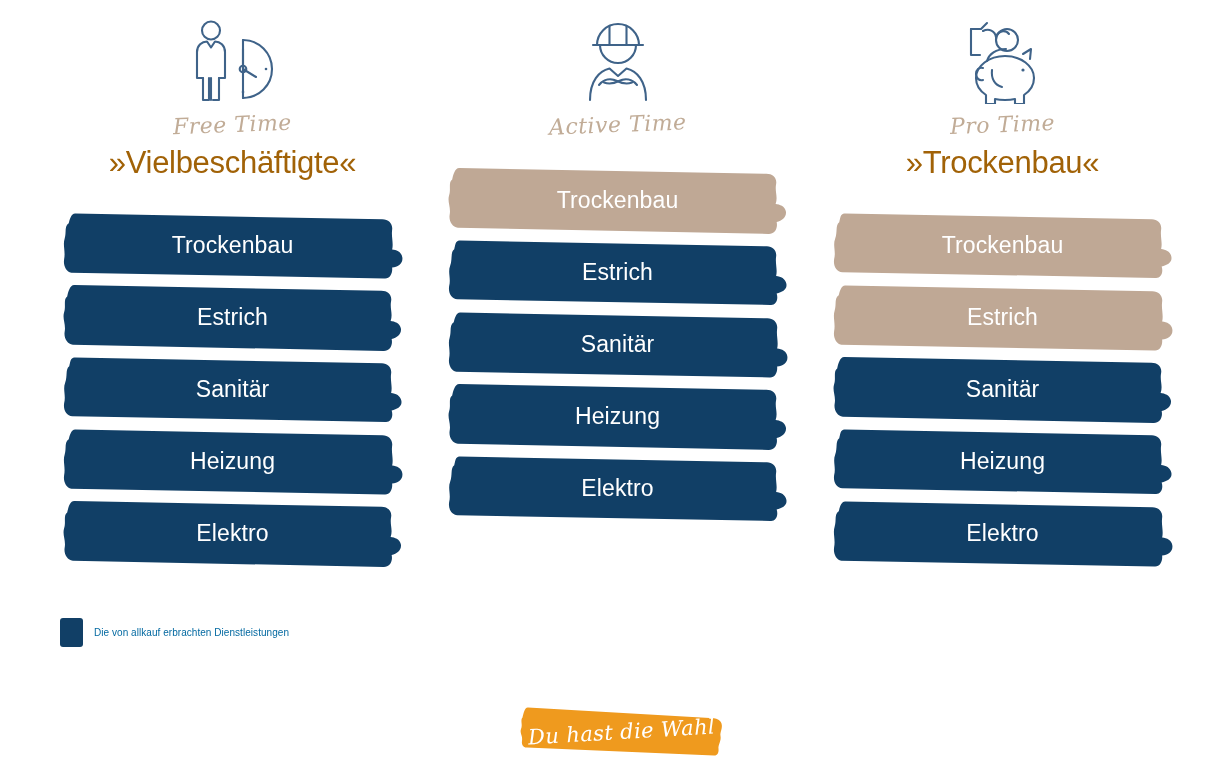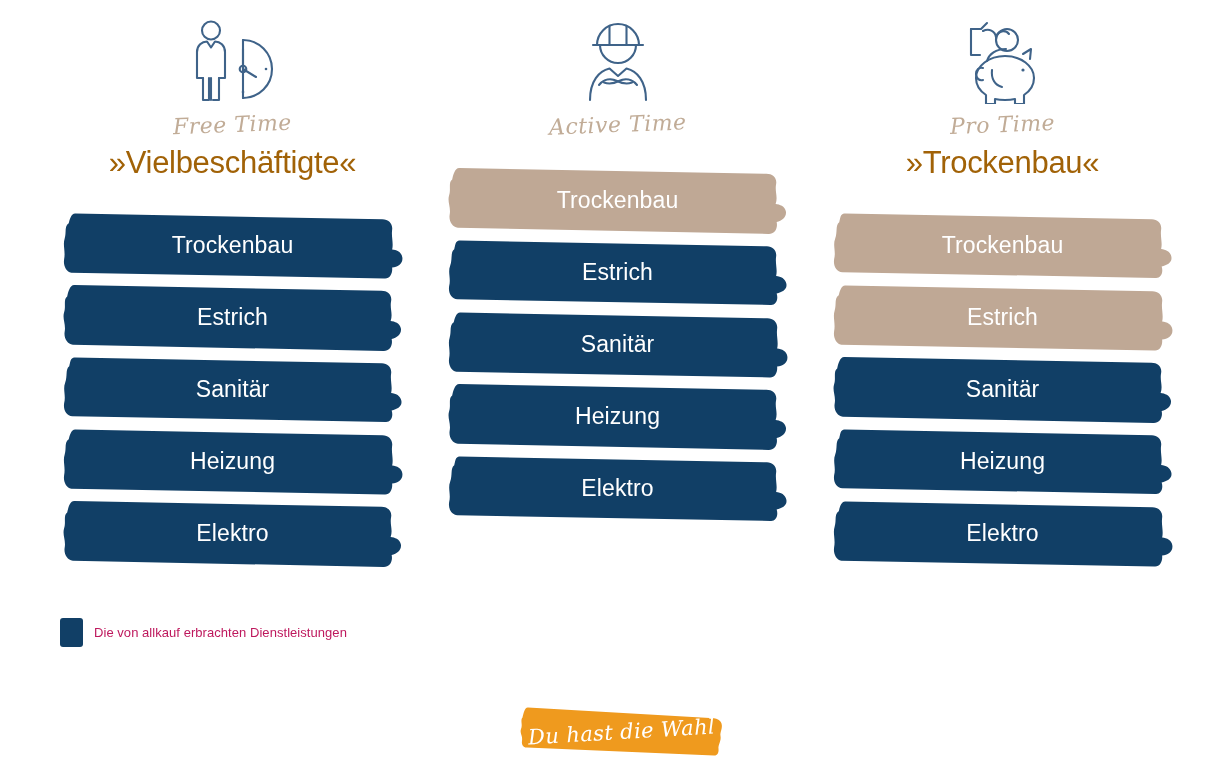--- a/index.html
+++ b/index.html
@@ -120,22 +120,22 @@
   }
   .legend-item.first { width: 385px; }
   .legend-swatch {
     width: 23px;
     height: 29px;
     border-radius: 3px;
     flex: 0 0 auto;
   }
   .legend-text {
     margin-left: 11px;
-    font-size: 13px;
-    color: #be185d;
+    font-size: 10px;
+    color: #0369a1;
     white-space: nowrap;
     letter-spacing: 0.05px;
   }
 
   
   .badge {
     position: absolute;
     left: 518px;
     top: 703px;
     width: 207px;

